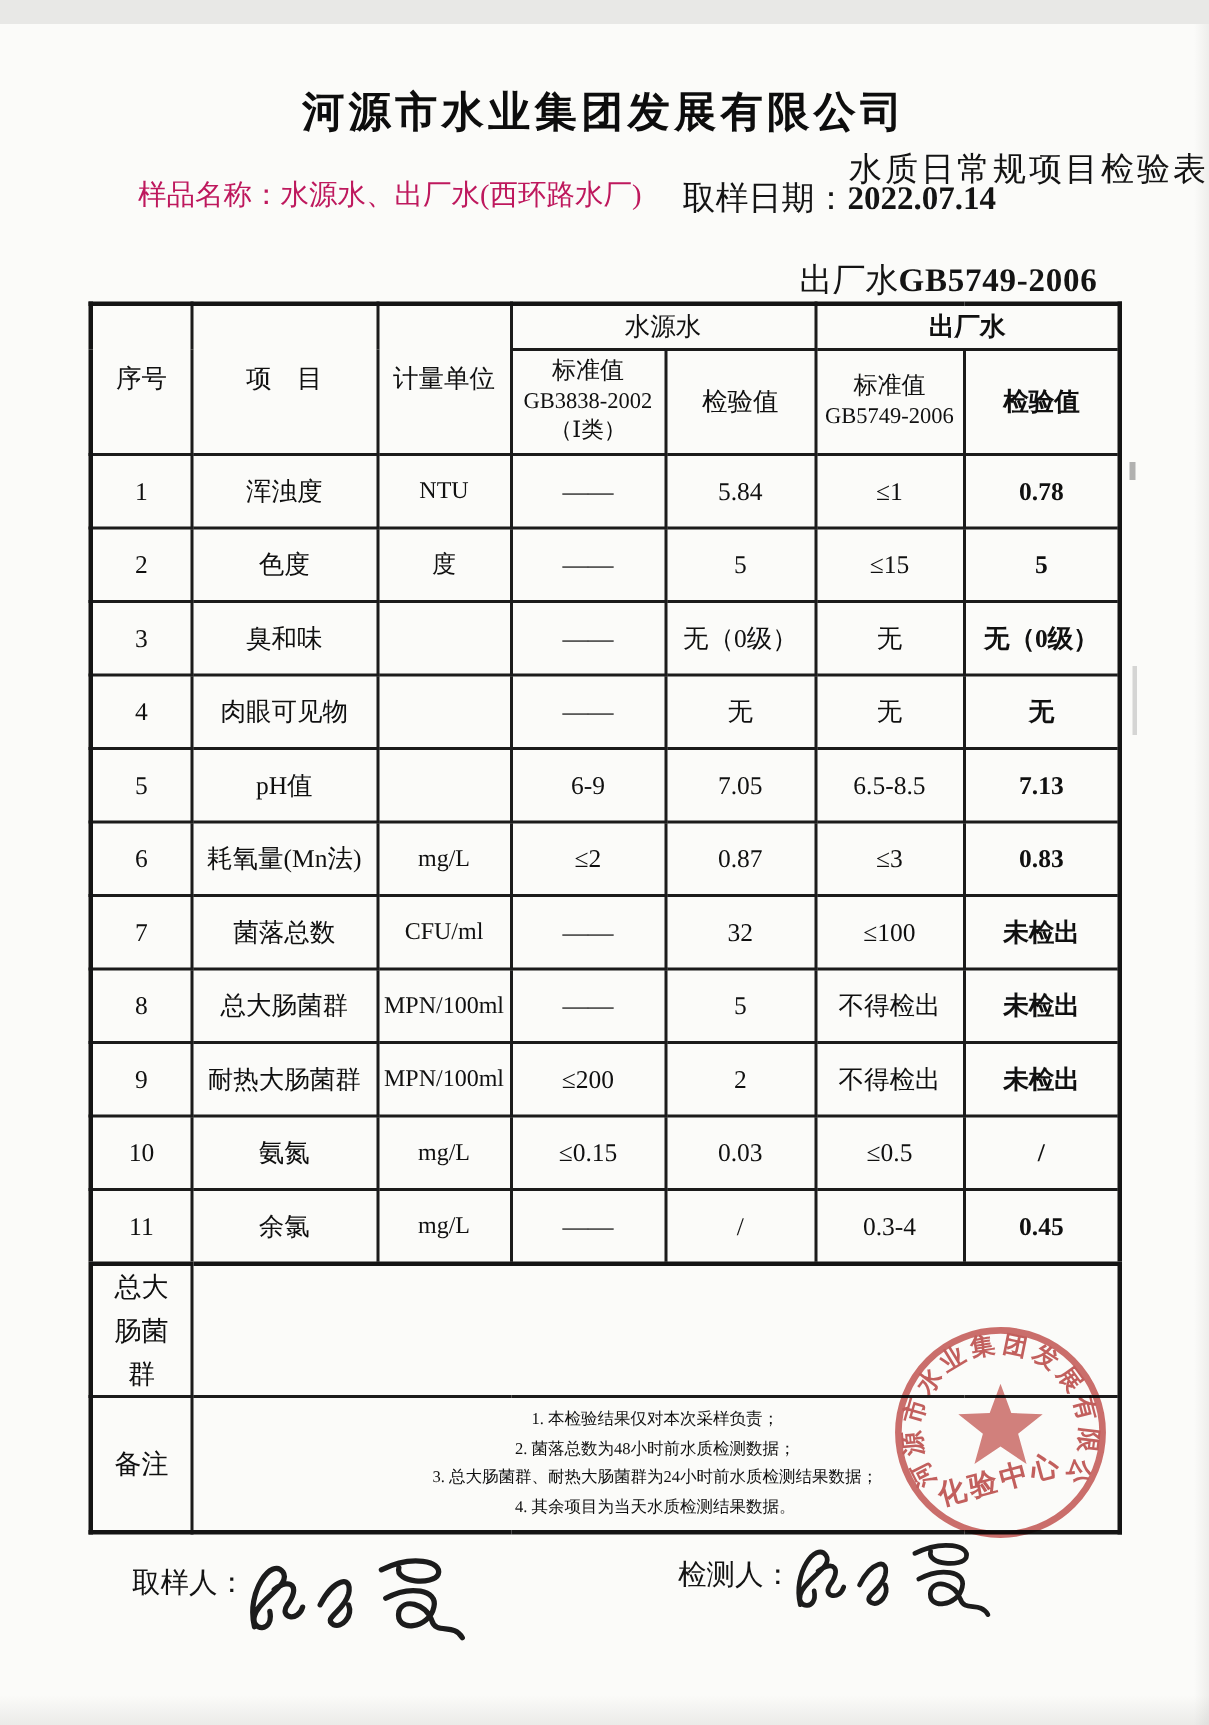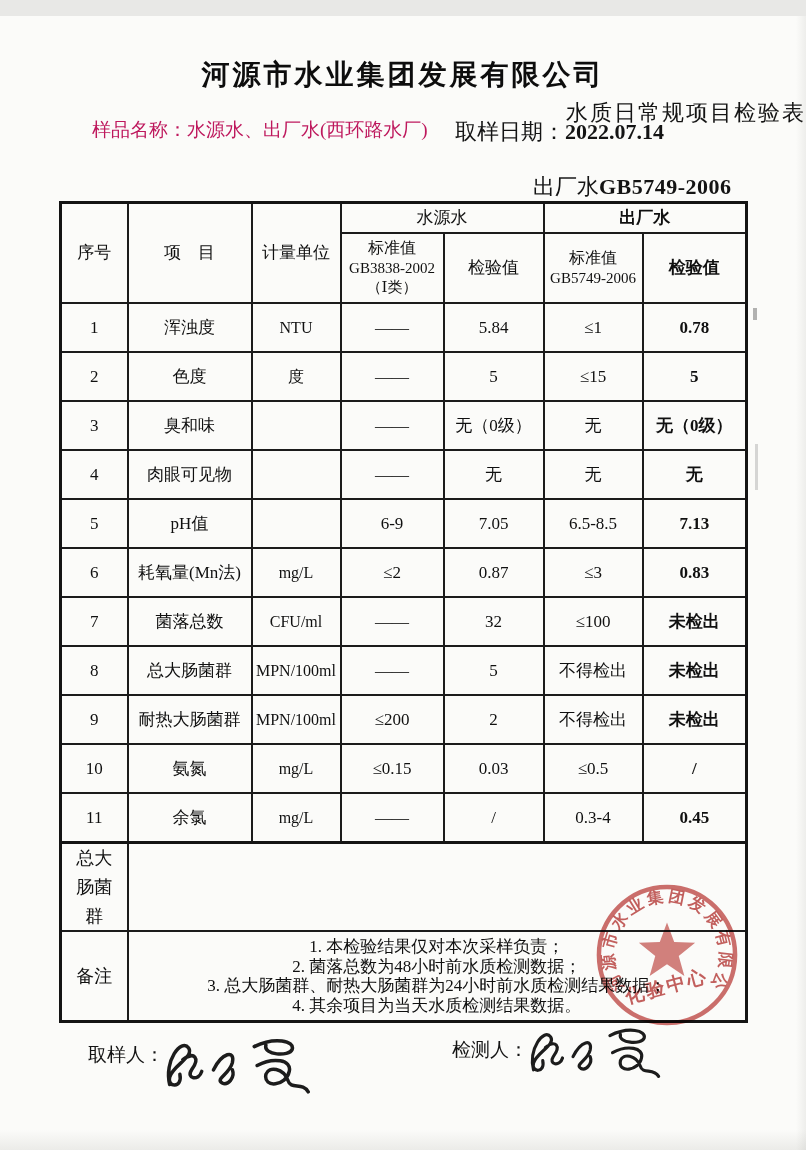--- a/index.html
+++ b/index.html
@@ -37,21 +37,21 @@
   td.item-cell{text-align:left;padding-left:9px;}
   td.bold-col, .bold{font-weight:bold;}
   .std-sub{font-size:15px;line-height:1.3;}
   .std-sub .l1{font-size:16px;}
   .unit-cell{font-size:16px;}
   tr.concl-row td{height:84px;border-top:3px solid #141414;}
   tr.rem-row td{height:88px;}
   td.lbl-cell{font-size:18px;}
   .concl-label{display:inline-block;width:40px;line-height:1.6;}
   td.rem-content{text-align:left;padding:4px 6px 4px 13px;}
-  .rem-line{font-size:17px;line-height:19.5px;white-space:nowrap;}
+  .rem-line{font-size:11px;line-height:19.5px;white-space:nowrap;}
   .footer-label{position:absolute;font-size:19px;color:#141414;white-space:nowrap;}
   .sig{position:absolute;}
   .sig path{stroke:#1c1c1c;stroke-width:2.4;fill:none;stroke-linecap:round;stroke-linejoin:round;}
   .stamp{position:absolute;left:593px;top:865px;width:148px;height:148px;
     mix-blend-mode:multiply;opacity:0.9;}
   .scan-bottom{position:absolute;left:0;bottom:0;width:806px;height:36px;
     background:linear-gradient(to bottom,rgba(140,140,132,0) 0%,rgba(140,140,132,0.22) 85%,rgba(150,150,142,0.28) 100%);}
   .scan-right{position:absolute;top:0;right:0;width:10px;height:1150px;
     background:linear-gradient(to right,rgba(120,120,115,0) 0%,rgba(120,120,115,0.10) 100%);}
   .smudge{position:absolute;background:rgba(40,40,40,0.35);}

